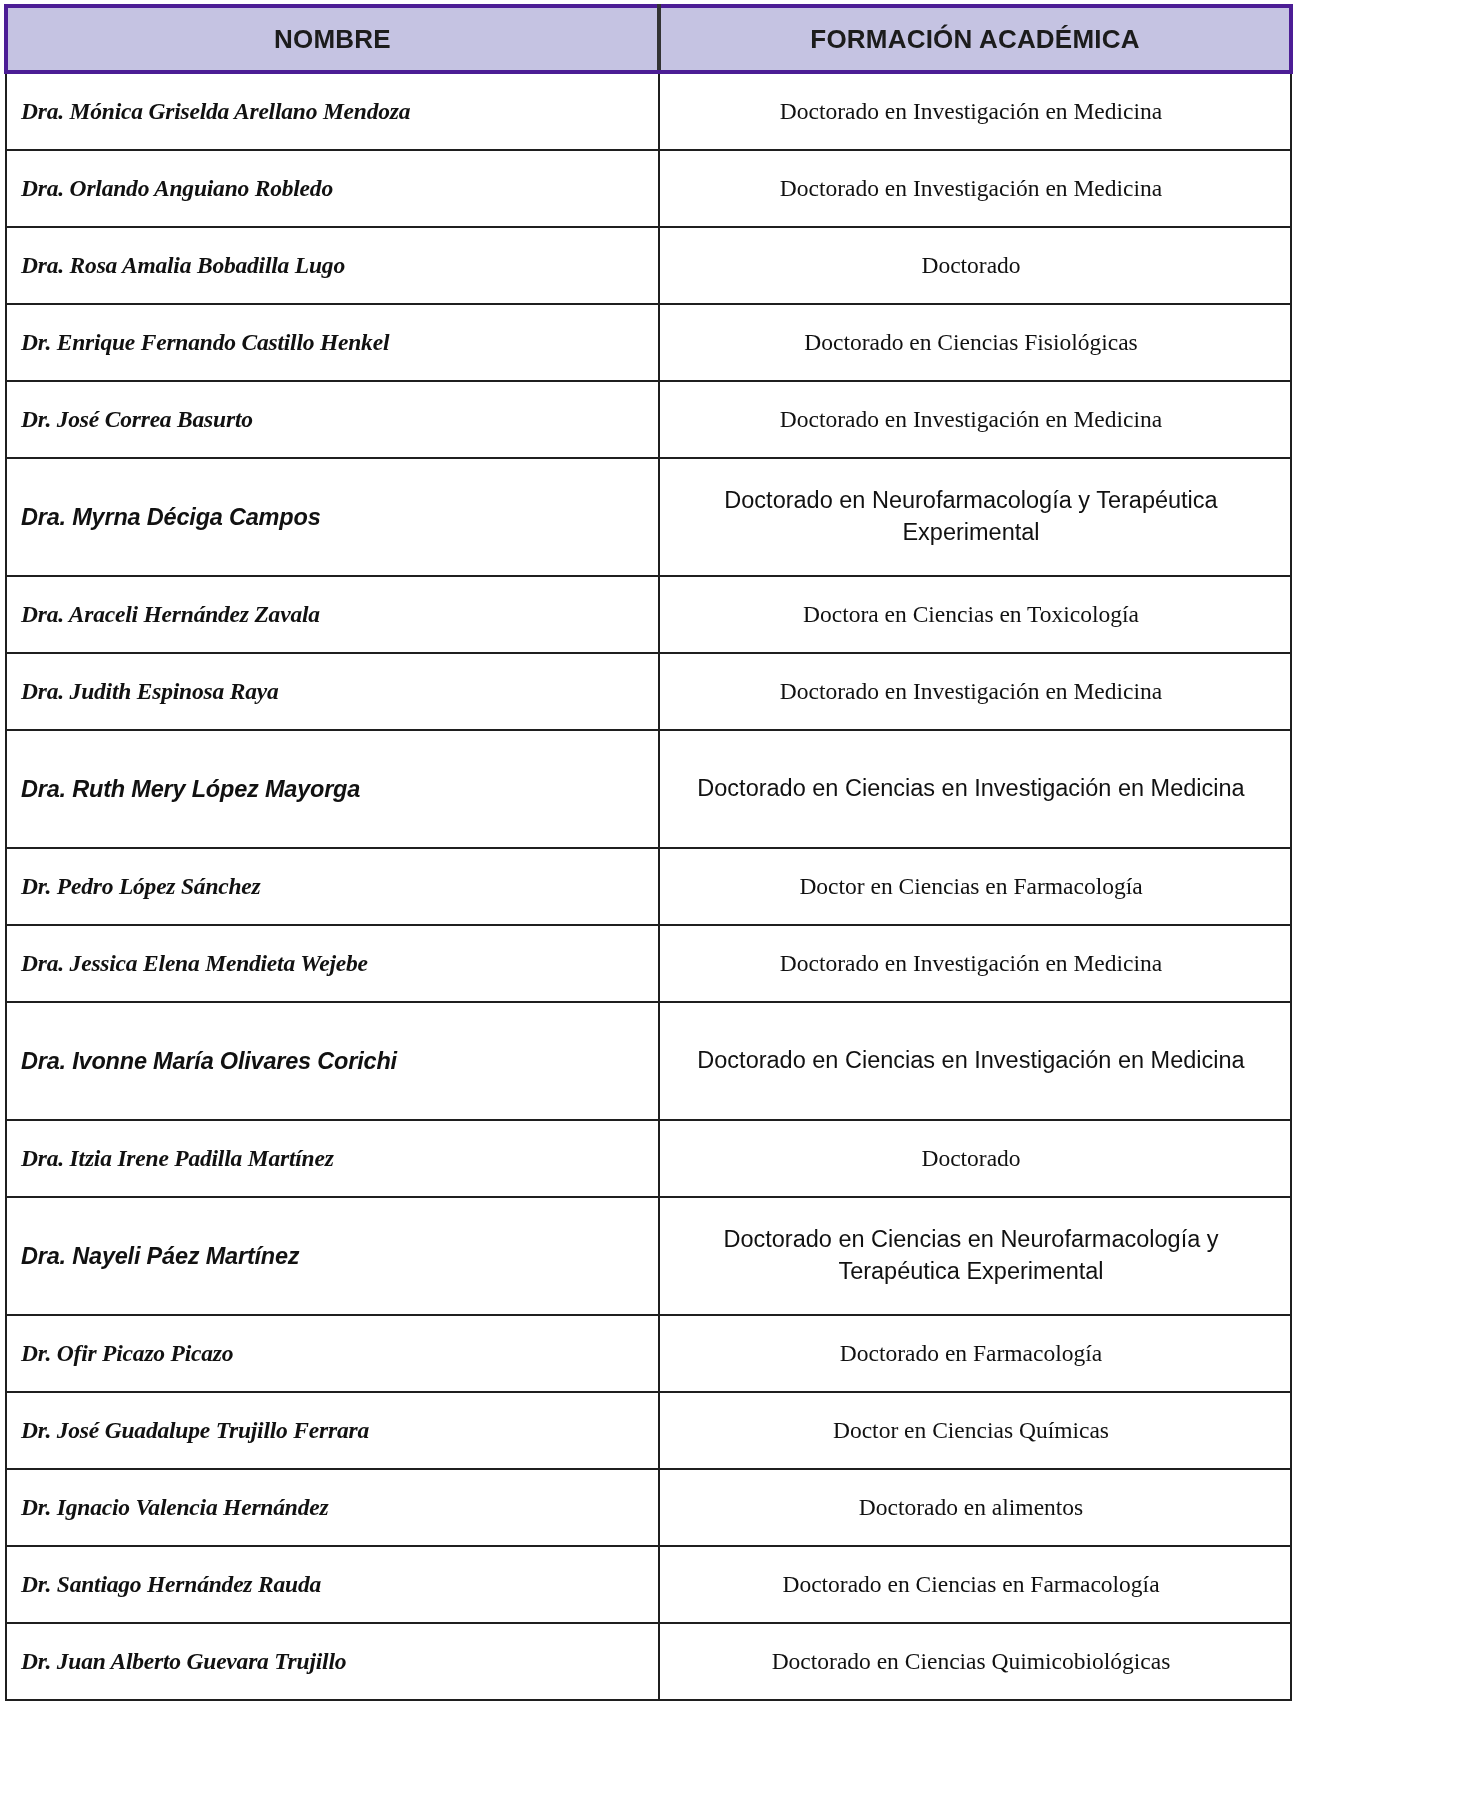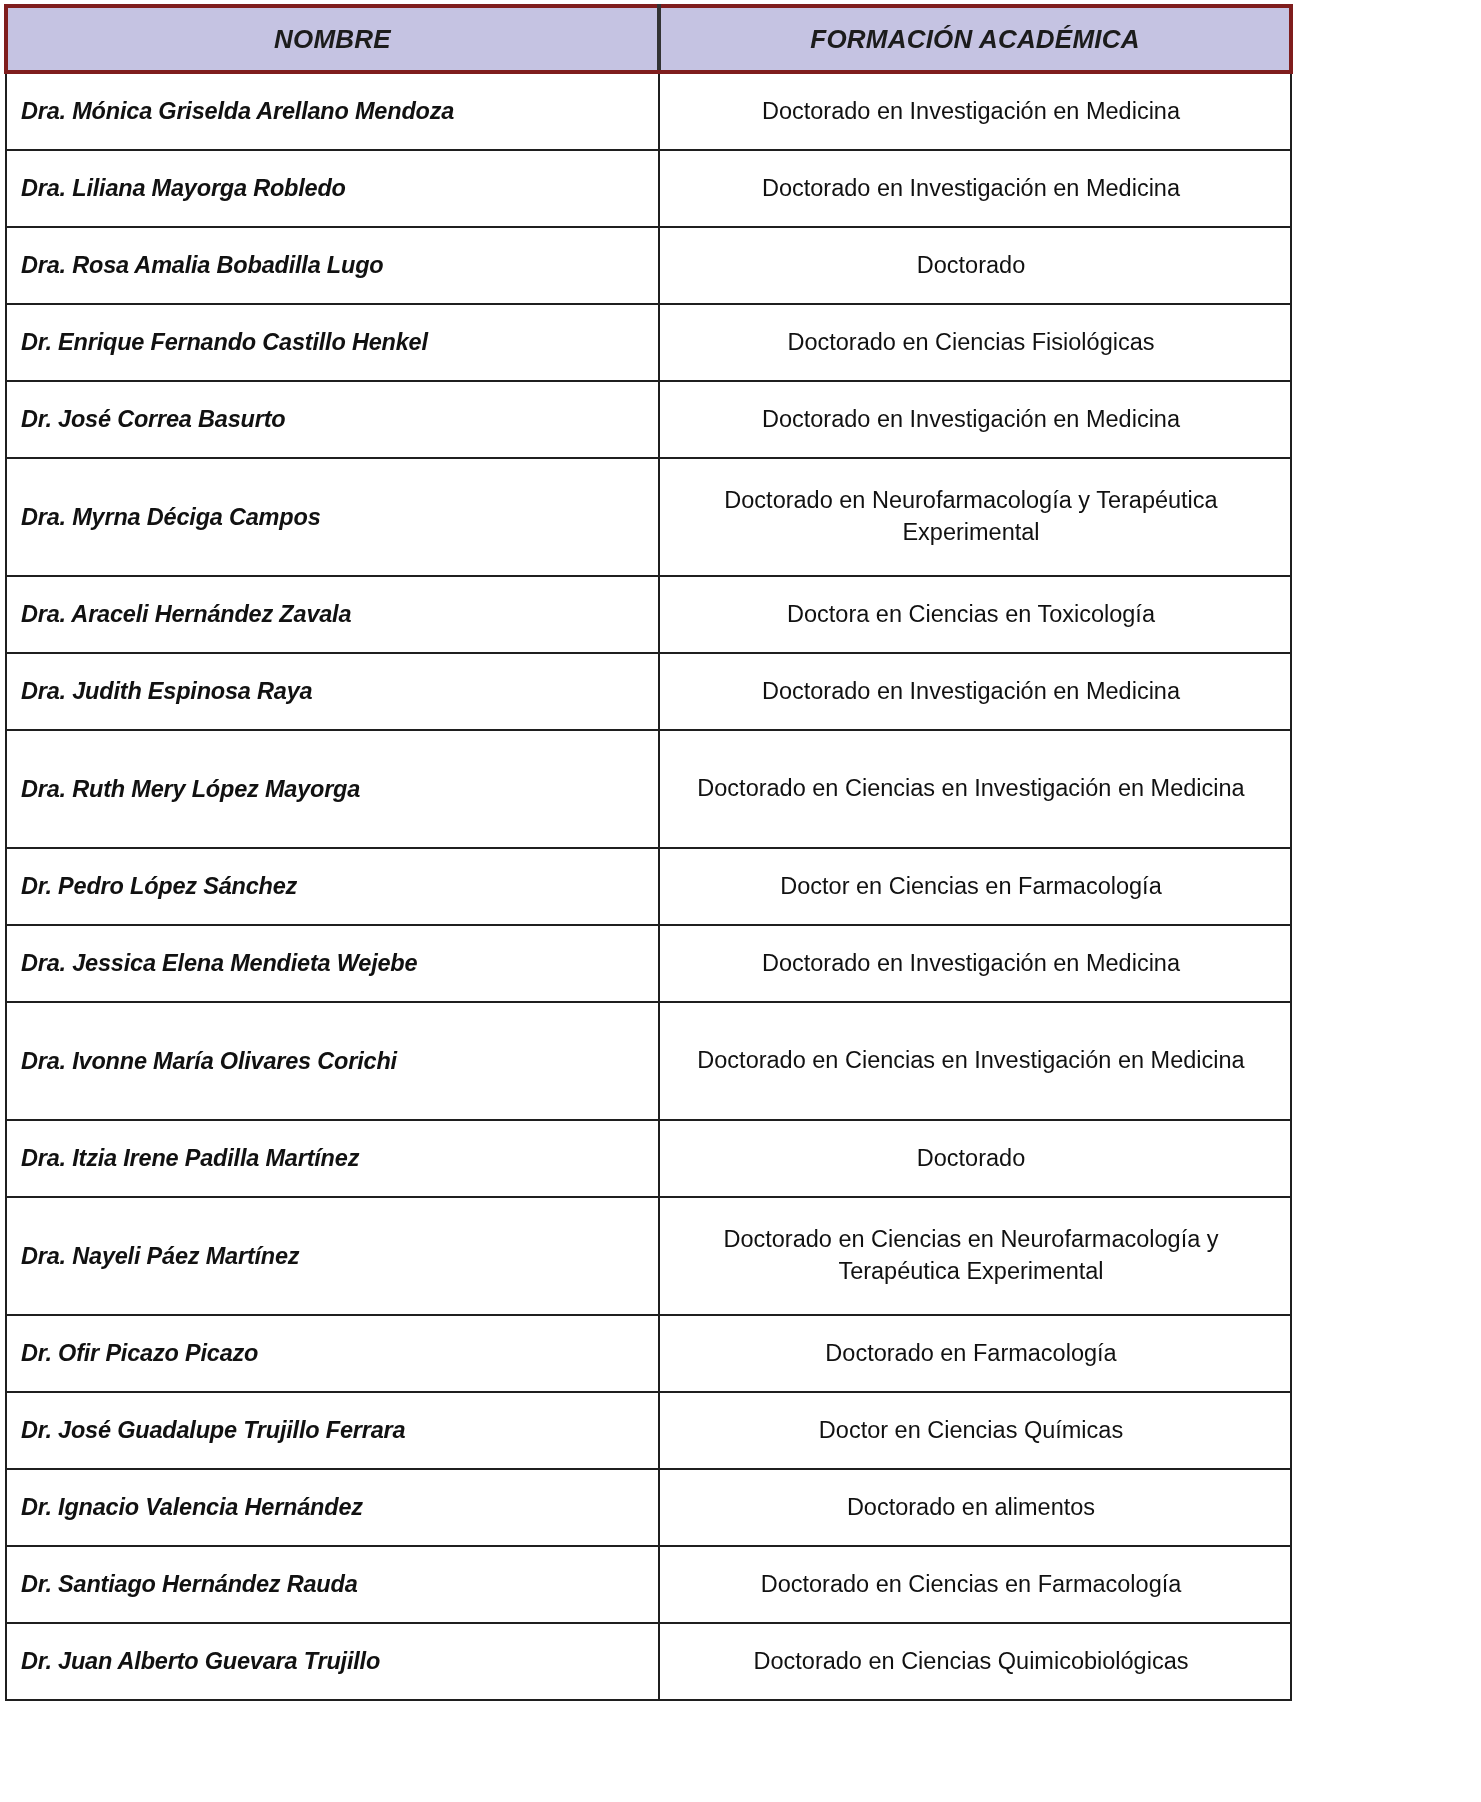--- a/index.html
+++ b/index.html
@@ -35,22 +35,21 @@
     background: #c5c3e2;
     color: #1c1c1c;
     font-family: "Liberation Sans", sans-serif;
     font-weight: bold;
     font-size: 26px;
     letter-spacing: 0.2px;
     text-align: center;
     vertical-align: middle;
     height: 62px;
     padding: 0 6px;
-    border: 4px solid #7f1d1d;
-    font-style: italic;
+    border: 4px solid #4c1d95;
   }
   thead tr th.th-nombre { border-right: 4px solid #333333; }
 
   
   tbody td {
     border: 2px solid #1f1f1f;
     vertical-align: middle;
     color: #111111;
     padding: 6px 10px;
   }
@@ -68,21 +67,21 @@
 
   tbody td.cell-formacion {
     font-family: "Liberation Sans", sans-serif;
     font-weight: normal;
     font-size: 23.5px;
     text-align: center;
     line-height: 1.35;
     padding-right: 18px;
   }
 
-  tbody tr.row-1line td { height: 63px; }
+  tbody tr.row-1line td { height: 63px; font-family: Liberation Serif, serif; }
   tbody tr.row-2line td { height: 104px; }
 </style>
 </head>
 <body>
 
 <div id="table-wrap">
   <table class="staff-table">
     <colgroup>
       <col class="col-nombre">
       <col class="col-formacion">
@@ -92,21 +91,21 @@
         <th class="th-nombre">NOMBRE</th>
         <th class="th-formacion">FORMACIÓN ACADÉMICA</th>
       </tr>
     </thead>
     <tbody id="table-body">
         <tr class="row-1line">
           <td class="cell-nombre">Dra. Mónica Griselda Arellano Mendoza</td>
           <td class="cell-formacion">Doctorado en Investigación en Medicina</td>
         </tr>
         <tr class="row-1line">
-          <td class="cell-nombre">Dra. Liliana Mayorga Robledo</td>
+          <td class="cell-nombre">Dra. Orlando Anguiano Robledo</td>
           <td class="cell-formacion">Doctorado en Investigación en Medicina</td>
         </tr>
         <tr class="row-1line">
           <td class="cell-nombre">Dra. Rosa Amalia Bobadilla Lugo</td>
           <td class="cell-formacion">Doctorado</td>
         </tr>
         <tr class="row-1line">
           <td class="cell-nombre">Dr. Enrique Fernando Castillo Henkel</td>
           <td class="cell-formacion">Doctorado en Ciencias Fisiológicas</td>
         </tr>

